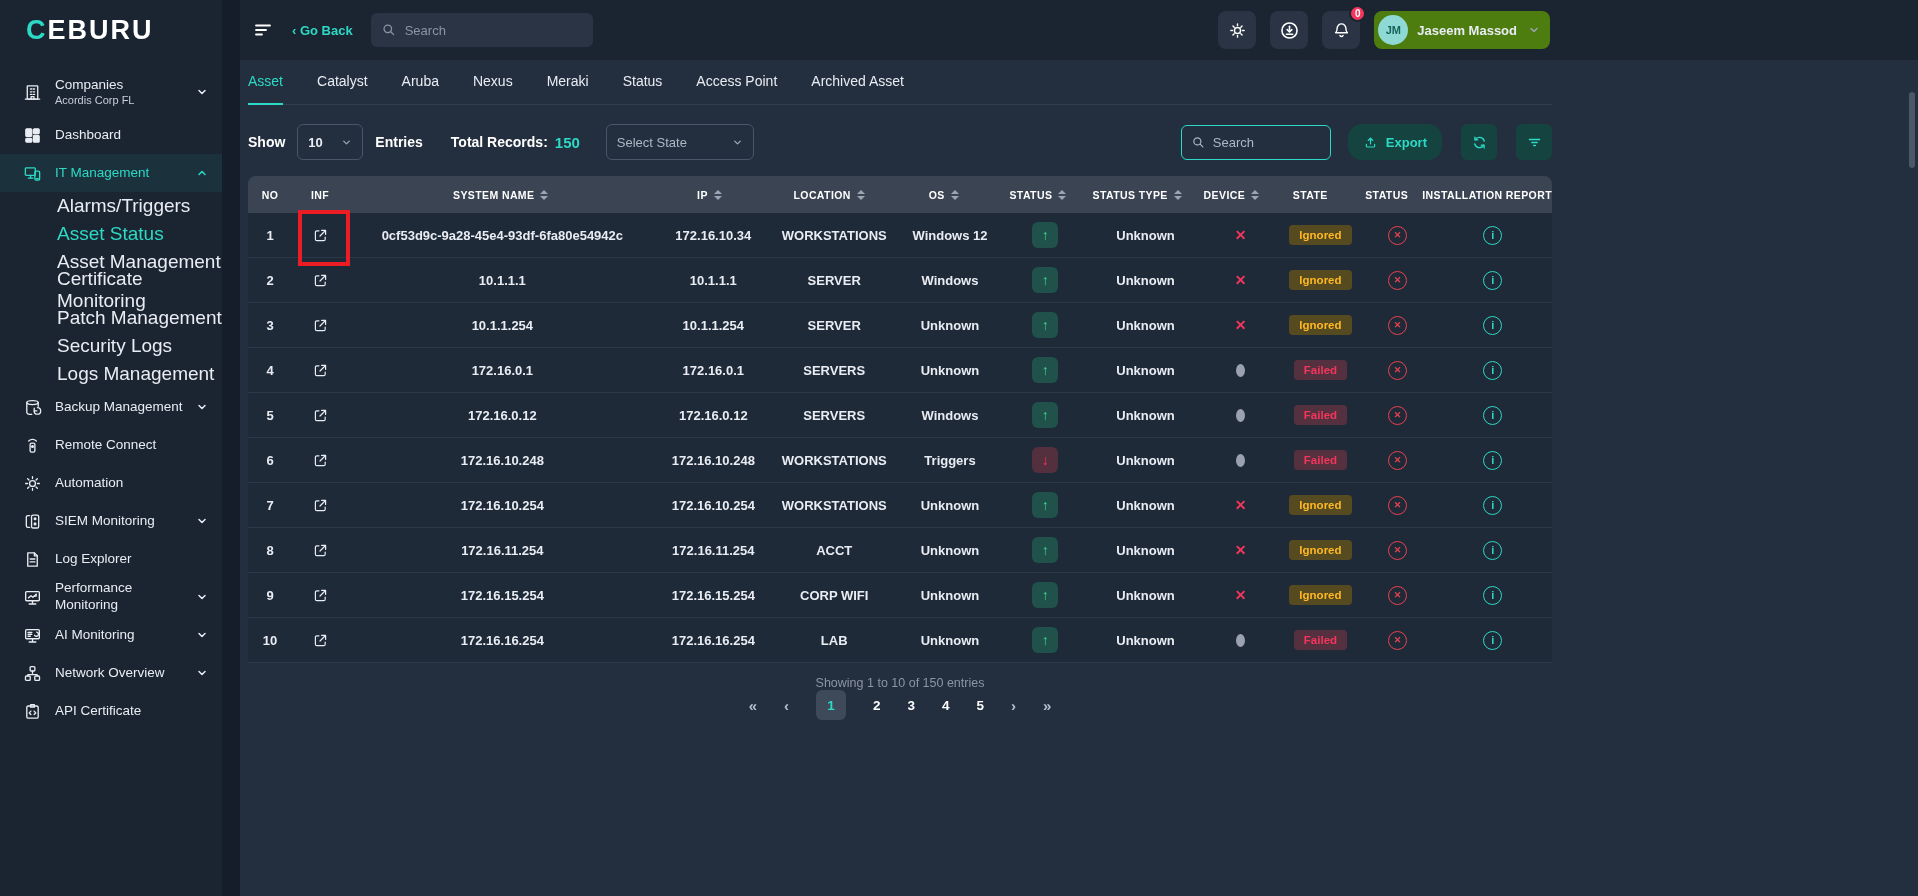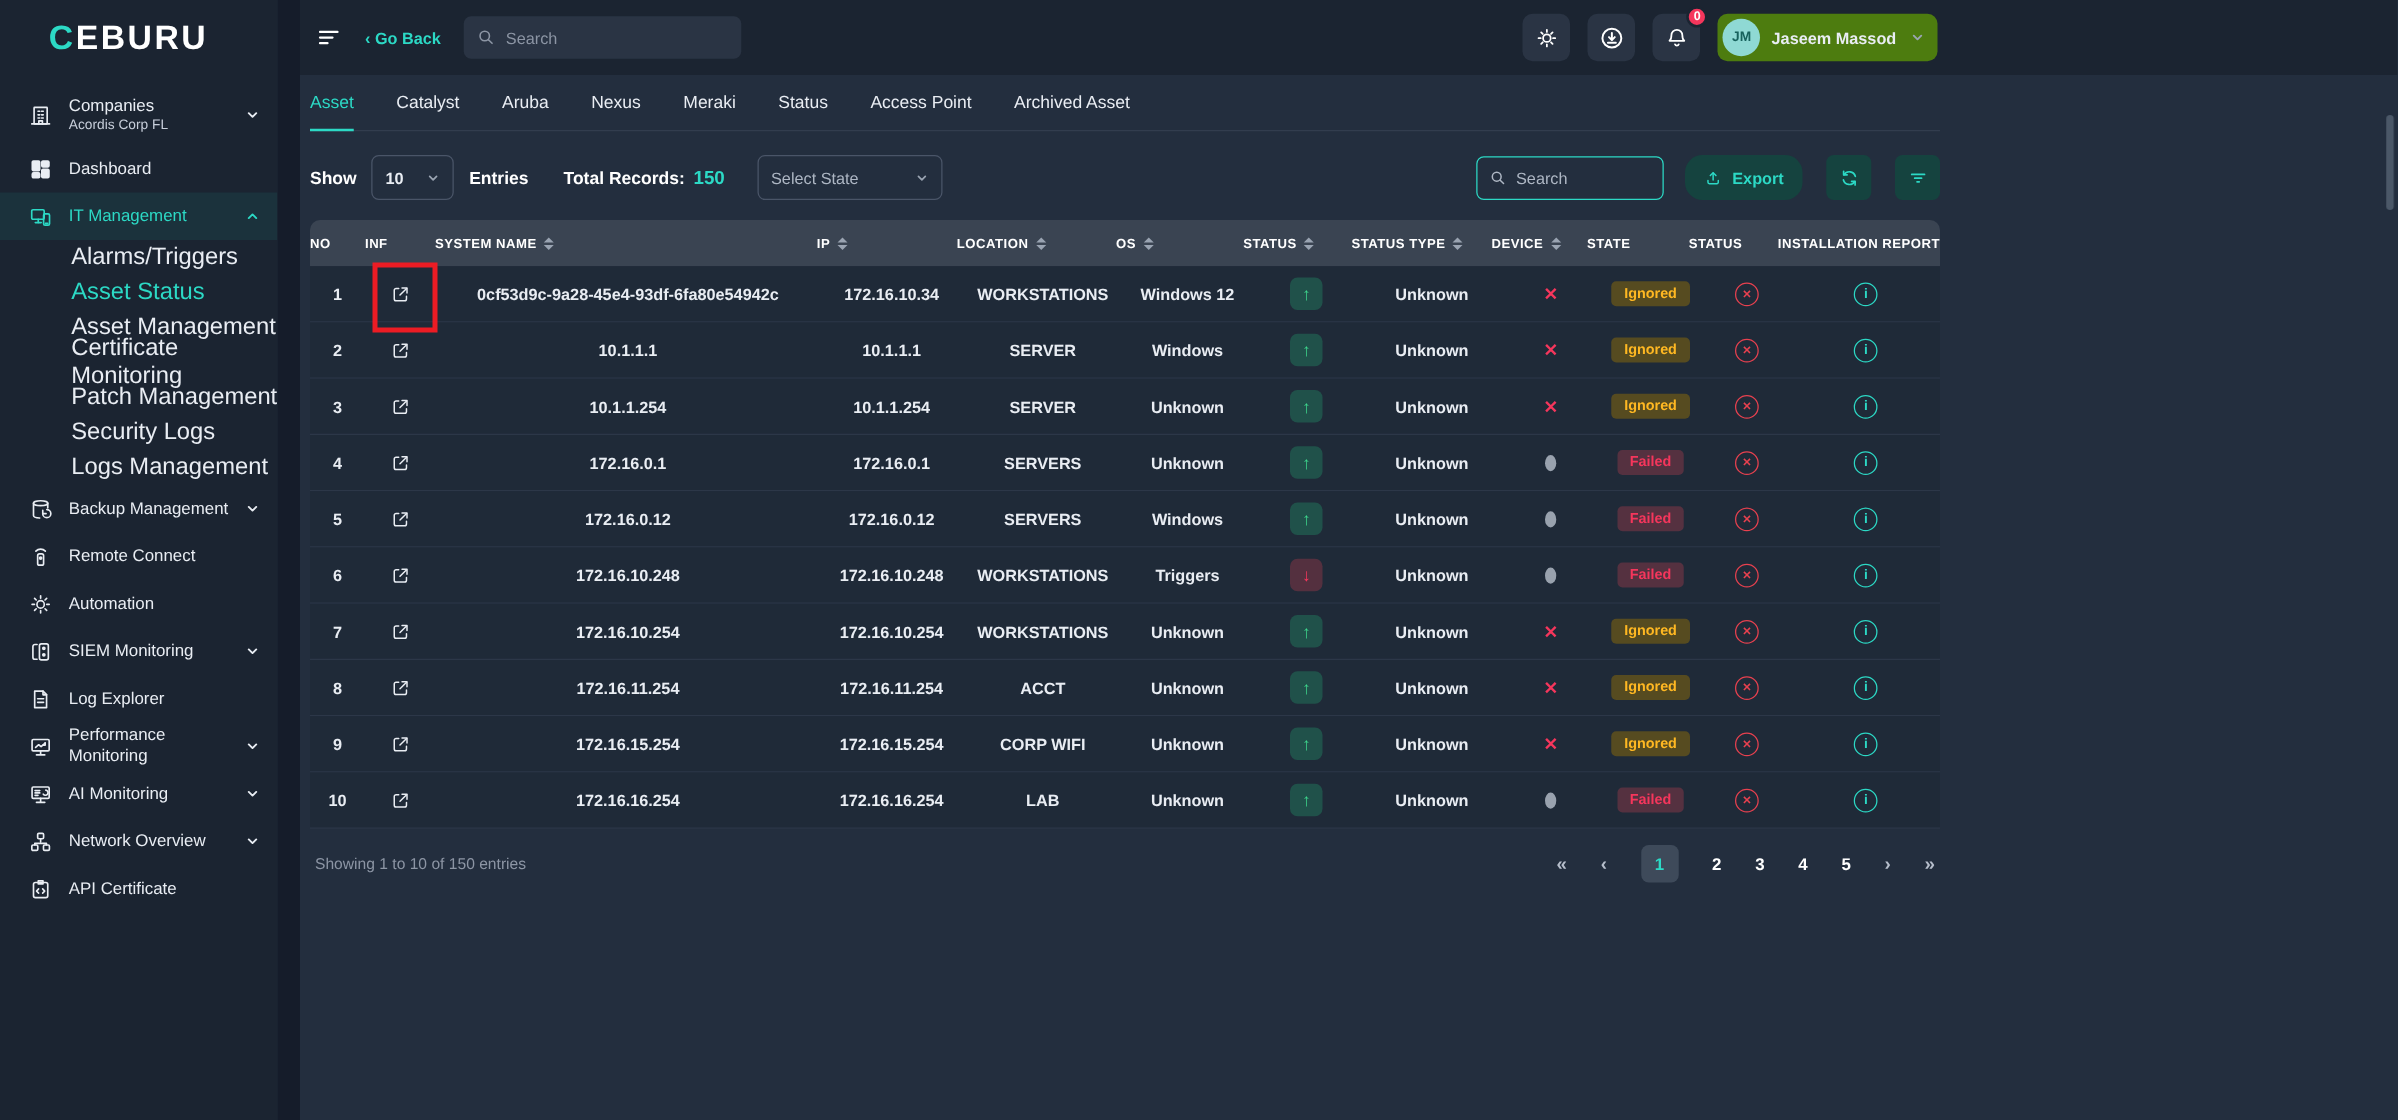--- a/index.html
+++ b/index.html
@@ -2,21 +2,21 @@
 <html><head>
 <meta charset="utf-8">
 <style>
   * { box-sizing: border-box; margin: 0; padding: 0; }
   html,body { width: 1918px; height: 896px; overflow: hidden; }
   body { font-family: "Liberation Sans", sans-serif; background: #232E3E; color: #E9EDF3; }
   .app { display: flex; width: 100%; height: 100%; }
 
   
   .sidebar { width: 222px; flex-shrink: 0; background: #1B2431; display: flex; flex-direction: column; }
-  .logo-row { height: 60px; display: flex; align-items: center; padding-left: 39px; flex-shrink: 0; }
+  .logo-row { height: 60px; display: flex; align-items: center; padding-left: 26px; flex-shrink: 0; }
   .logo { font-size: 27px; font-weight: bold; letter-spacing: 2px; color: #FFFFFF; }
   .logo .accent { color: #2CD9C5; }
   .nav { padding-top: 8px; overflow: hidden; }
   .nav-item { display: flex; align-items: center; height: 38px; padding: 0 14px 0 22px; font-size: 13.5px; font-weight: 500; color: #E9EDF3; cursor: pointer; }
   .nav-item.two-line { height: 48px; }
   .nav-item.active { background: rgba(44,217,197,0.08); color: #2CD9C5; }
   .nav-icon { width: 20px; height: 20px; margin-right: 13px; display: inline-flex; align-items: center; justify-content: center; flex-shrink: 0; }
   .nav-labels { display: flex; flex-direction: column; line-height: 1.25; }
   .nav-sublabel { font-size: 11px; font-weight: 500; color: #C7CEDA; }
   .nav-chevron { margin-left: auto; display: inline-flex; color: inherit; }
@@ -62,42 +62,42 @@
   .tbl-search input { background: transparent; border: none; outline: none; color: #E9EDF3; font-size: 13px; width: 100%; font-family: inherit; }
   .tbl-search input::placeholder { color: #AEB7C4; }
   .teal-btn { height: 36px; border-radius: 6px; background: #15433F; color: #2CD9C5; display: inline-flex; align-items: center; justify-content: center; gap: 8px; font-size: 13px; font-weight: 600; border: none; cursor: pointer; font-family: inherit; }
   .export-btn { padding: 0 15px; margin-left: 17px; border-radius: 14px; }
   .sq-btn { width: 36px; margin-left: 19px; }
 
   
   .table-card { border-radius: 8px 8px 0 0; overflow: visible; }
   .thead, .trow { display: grid; grid-template-columns: 44px 56px 3fr 1.1fr 1.25fr 1fr 0.85fr 1.1fr 0.75fr 0.8fr 0.7fr 1.15fr; align-items: center; }
   .thead { height: 37px; background: #3A4452; border-radius: 8px 8px 0 0; }
-  .th { display: flex; align-items: center; justify-content: flex-start; gap: 6px; font-size: 10.5px; font-weight: bold; color: #FFFFFF; letter-spacing: 0.4px; white-space: nowrap; }
+  .th { display: flex; align-items: center; justify-content: center; gap: 6px; font-size: 10.5px; font-weight: bold; color: #FFFFFF; letter-spacing: 0.4px; white-space: nowrap; }
   .sort { display: inline-flex; flex-direction: column; gap: 2px; }
   .sort i { width: 0; height: 0; border-left: 4px solid transparent; border-right: 4px solid transparent; }
   .sort .s-up { border-bottom: 4px solid #9AA4B2; }
   .sort .s-dn { border-top: 4px solid #9AA4B2; }
   .trow { height: 45px; background: #1F2A38; border-bottom: 1px solid #2C3748; }
   .td { display: flex; align-items: center; justify-content: center; font-size: 13px; font-weight: 600; color: #E9EDF3; white-space: nowrap; }
   .inf-wrap { position: relative; display: inline-flex; color: #E9EDF3; cursor: pointer; }
   .annotation-box { position: absolute; left: -14px; top: -17px; width: 52px; height: 56px; border: 4px solid #EC1C24; z-index: 5; pointer-events: none; }
   .arrow-badge { width: 26px; height: 26px; border-radius: 6px; display: flex; align-items: center; justify-content: center; font-size: 14px; font-weight: bold; }
   .arrow-badge.up { background: #20514A; color: #3DD68C; }
   .arrow-badge.down { background: #54303F; color: #F5365C; }
   .dev-x { color: #F5365C; font-size: 14px; font-weight: bold; }
   .dev-dot { width: 9px; height: 13px; border-radius: 50%; background: #99A2AE; display: inline-block; }
   .state-badge { padding: 4px 10px; border-radius: 4px; font-size: 11.5px; font-weight: 600; }
   .state-badge.ignored { background: #564B20; color: #FFB822; }
   .state-badge.failed { background: #553140; color: #F5365C; }
   .ring-icon { width: 19px; height: 19px; border-radius: 50%; display: flex; align-items: center; justify-content: center; font-weight: bold; }
   .ring-icon.error { border: 1.5px solid #E8414F; color: #E8414F; font-size: 9px; }
   .ring-icon.info { border: 1.5px solid #2CD9C5; color: #2CD9C5; font-size: 11px; cursor: pointer; font-style: normal; }
 
-  .table-footer { display: flex; align-items: center; justify-content: space-between; margin-top: 13px; padding: 0 4px; }
+  .table-footer { display: flex; align-items: center; justify-content: space-between; margin-top: 13px; padding: 0 4px; flex-direction: column; }
   .summary { font-size: 12.5px; color: #8C95A4; }
   .pagination { display: flex; align-items: center; gap: 27px; }
   .page-arrow { color: #B6BECB; font-size: 15px; font-weight: 600; cursor: pointer; }
   .page-num { color: #FFFFFF; font-size: 13.5px; font-weight: bold; cursor: pointer; }
   .page-num.active { width: 30px; height: 30px; border-radius: 6px; background: #3E4A5A; color: #2CD9C5; display: flex; align-items: center; justify-content: center; }
 
   .v-scrollbar { position: fixed; right: 3px; top: 92px; width: 6px; height: 76px; border-radius: 3px; background: #4B5868; }
   svg { display: block; }
 </style>
 </head>

